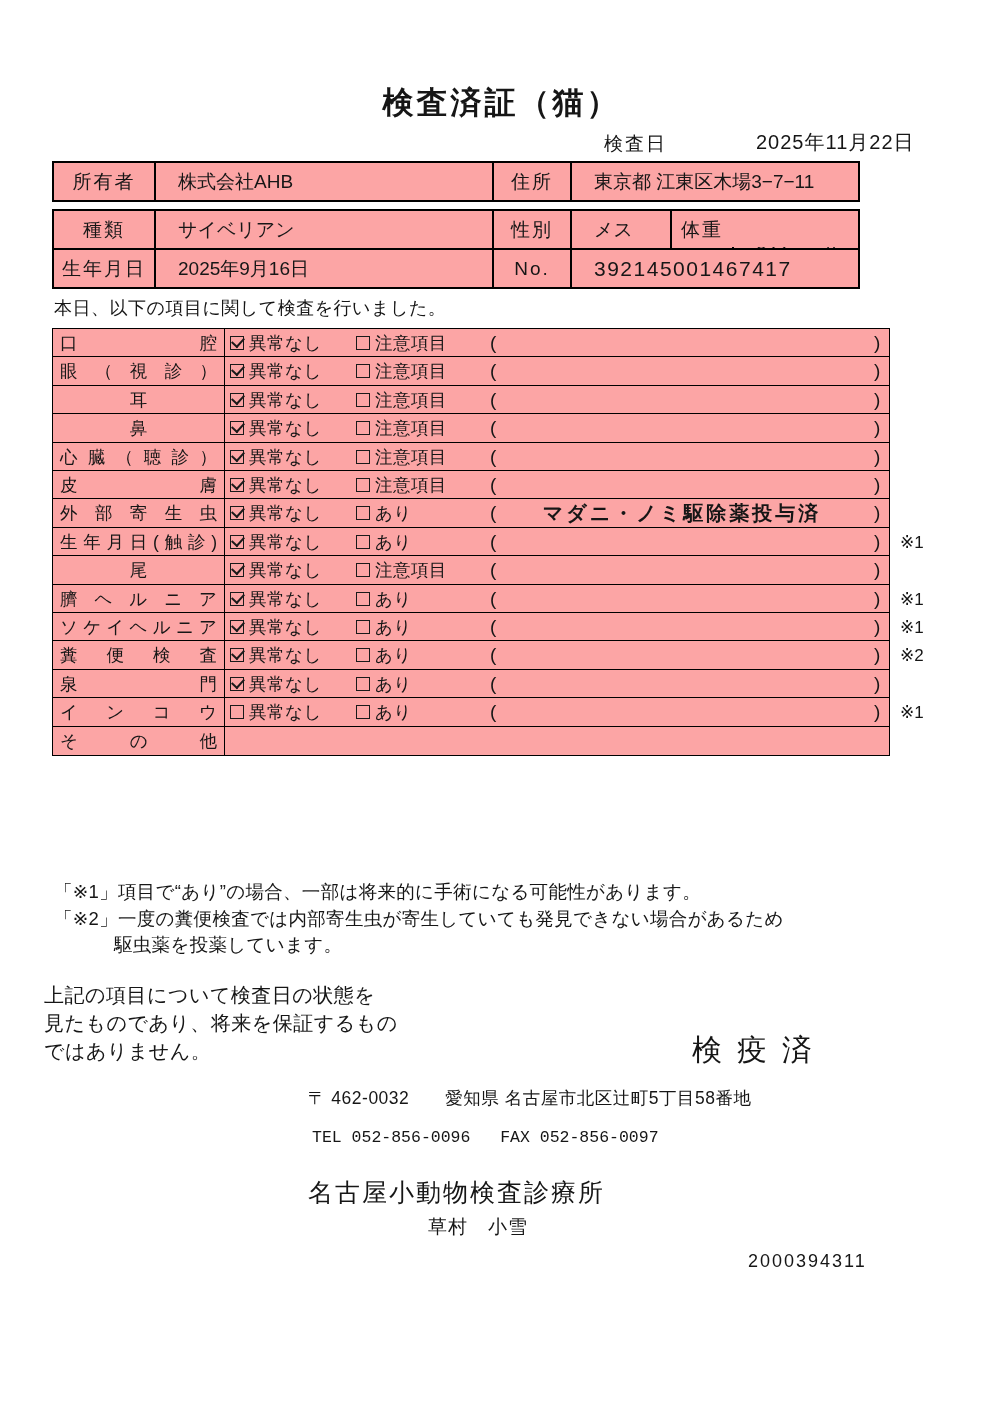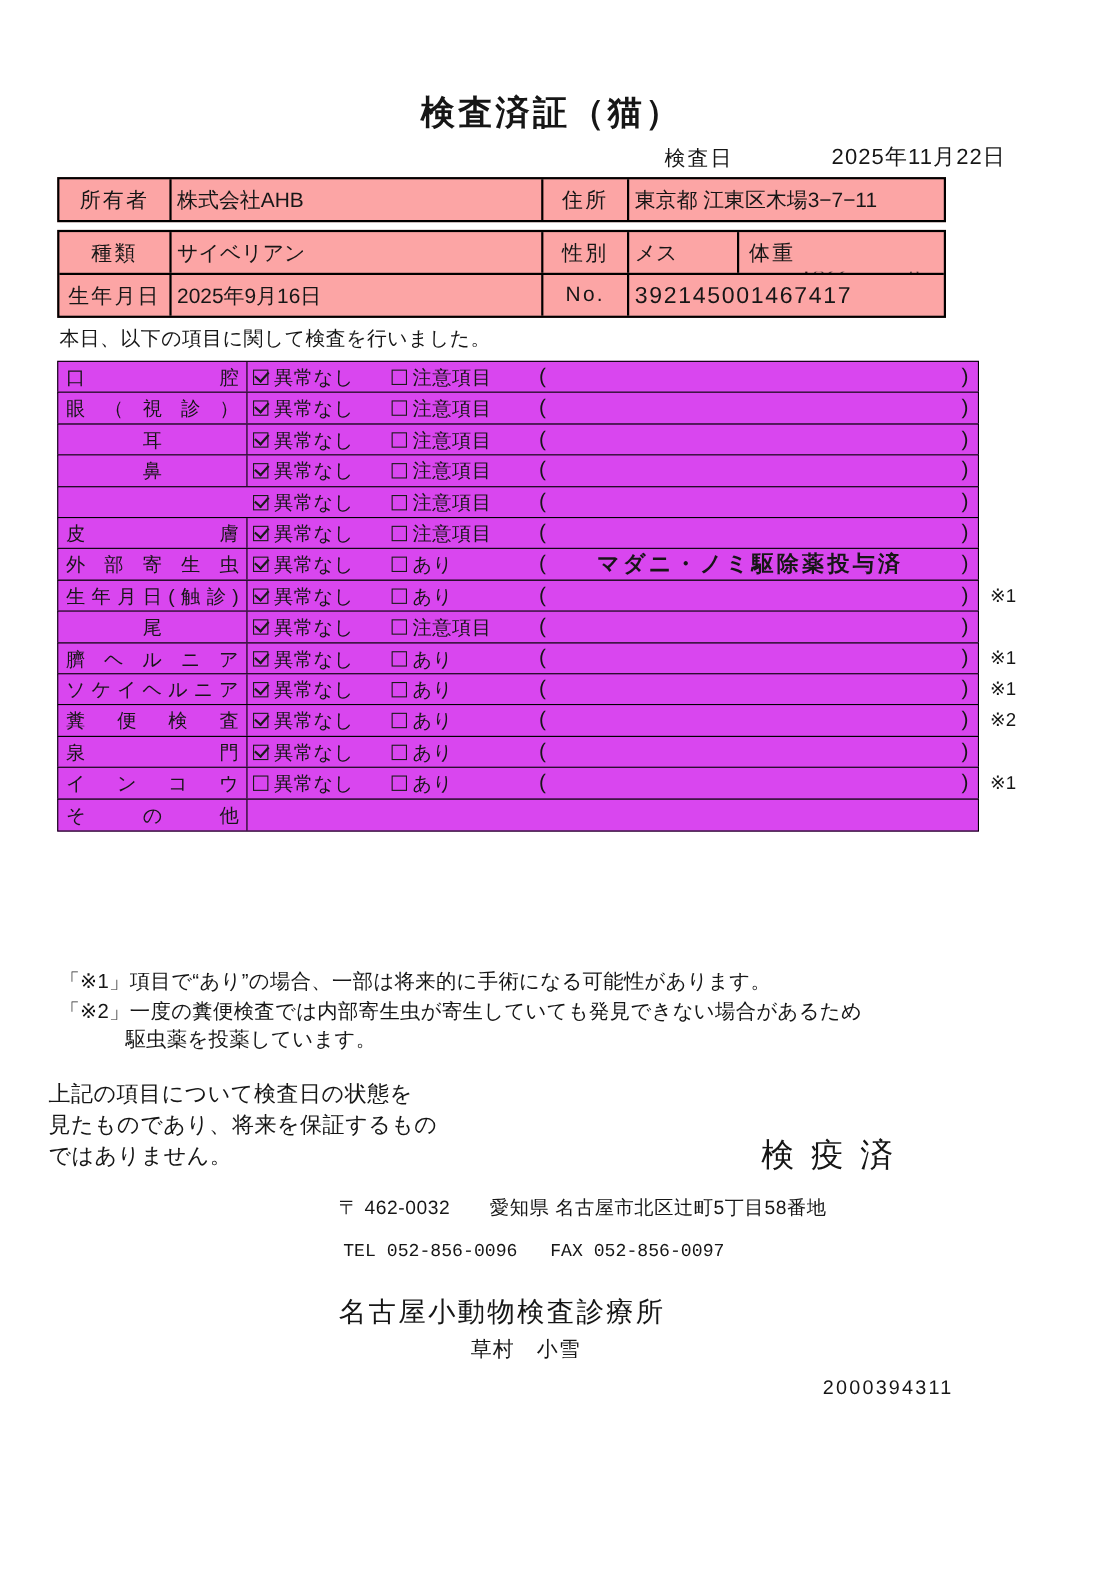--- a/index.html
+++ b/index.html
@@ -10,37 +10,37 @@
          font-size:31px;font-weight:600;letter-spacing:3px;margin:0;}
   .insp-date-label{position:absolute;left:556px;top:131px;font-size:19px;letter-spacing:2px;margin-left:48px;}
   .insp-date-value{position:absolute;left:756px;top:129px;font-size:20px;letter-spacing:1px;}
 
   .hdr-table{position:absolute;left:52px;width:808px;border:2px solid #000;box-sizing:border-box;background:#fca5a5;}
   .owner-table{top:161px;}
   .pet-table{top:209px;}
   .hdr-row{display:flex;width:100%;height:37px;}
   .hdr-row + .hdr-row{border-top:2px solid #000;}
   .cell{display:flex;align-items:center;box-sizing:border-box;border-left:2px solid #000;
-        font-size:19px;padding:0 5px;overflow:hidden;white-space:nowrap;}
+        font-size:19px;padding:0 22px;overflow:hidden;white-space:nowrap;}
   .cell:first-child{border-left:none;}
   .cell.label{justify-content:center;letter-spacing:2px;padding:0 4px;}
   .w100{width:100px;flex:none;}
   .w338{width:338px;flex:none;}
   .w78{width:78px;flex:none;}
   .w62{width:62px;flex:none;}
   .grow{flex:1;}
   .weight-cell{justify-content:space-between;padding-right:22px;margin-top:36px;}
   .weight-unit{margin-left:16px;font-size:17px;}
   .no-value{font-size:21px;letter-spacing:1.5px;}
 
   .intro{position:absolute;left:54px;top:296px;font-size:18px;margin:0;letter-spacing:0.5px;}
 
   .items{position:absolute;left:52px;top:328px;width:838px;}
   .item-row{position:relative;}
-  .row-box{position:relative;height:30px;border:1.6px solid #000;margin-top:-1.6px;box-sizing:border-box;background:#d946ef;text-decoration:underline;}
+  .row-box{position:relative;height:30px;border:1.6px solid #000;margin-top:-1.6px;box-sizing:border-box;background:#fca5a5;text-decoration:underline;}
   .item-row:first-child .row-box{margin-top:0;}
   .item-name{position:absolute;left:0;top:0;bottom:0;width:172px;border-right:1.6px solid #000;
              box-sizing:border-box;display:flex;align-items:center;padding:0 7px;font-size:17.5px;}
   .jname{display:block;width:100%;text-align:justify;text-align-last:justify;}
   .jname.single{text-align-last:center;}
   .chk{position:absolute;top:0;bottom:0;display:flex;align-items:center;font-size:17.5px;letter-spacing:0.5px;}
   .chk1{left:177px;}
   .chk2{left:303px;}
   .checkbox{display:inline-block;width:14px;height:14px;border:1.7px solid #1a1a1a;
             position:relative;margin-right:5px;box-sizing:border-box;flex:none;}
@@ -175,20 +175,23 @@
             <span class="checkbox"></span>
             <span class="chk-label">注意項目</span>
           </div>
           <span class="paren open">(</span>
           <span class="note-text"></span>
           <span class="paren close">)</span>
         </div>
       </div>
       <div class="item-row">
         <div class="row-box">
+          <div class="item-name">
+            <span class="jname">心臓（聴診）</span>
+          </div>
           <div class="chk chk1">
             <span class="checkbox checked"></span>
             <span class="chk-label">異常なし</span>
           </div>
           <div class="chk chk2">
             <span class="checkbox"></span>
             <span class="chk-label">注意項目</span>
           </div>
           <span class="paren open">(</span>
           <span class="note-text"></span>

